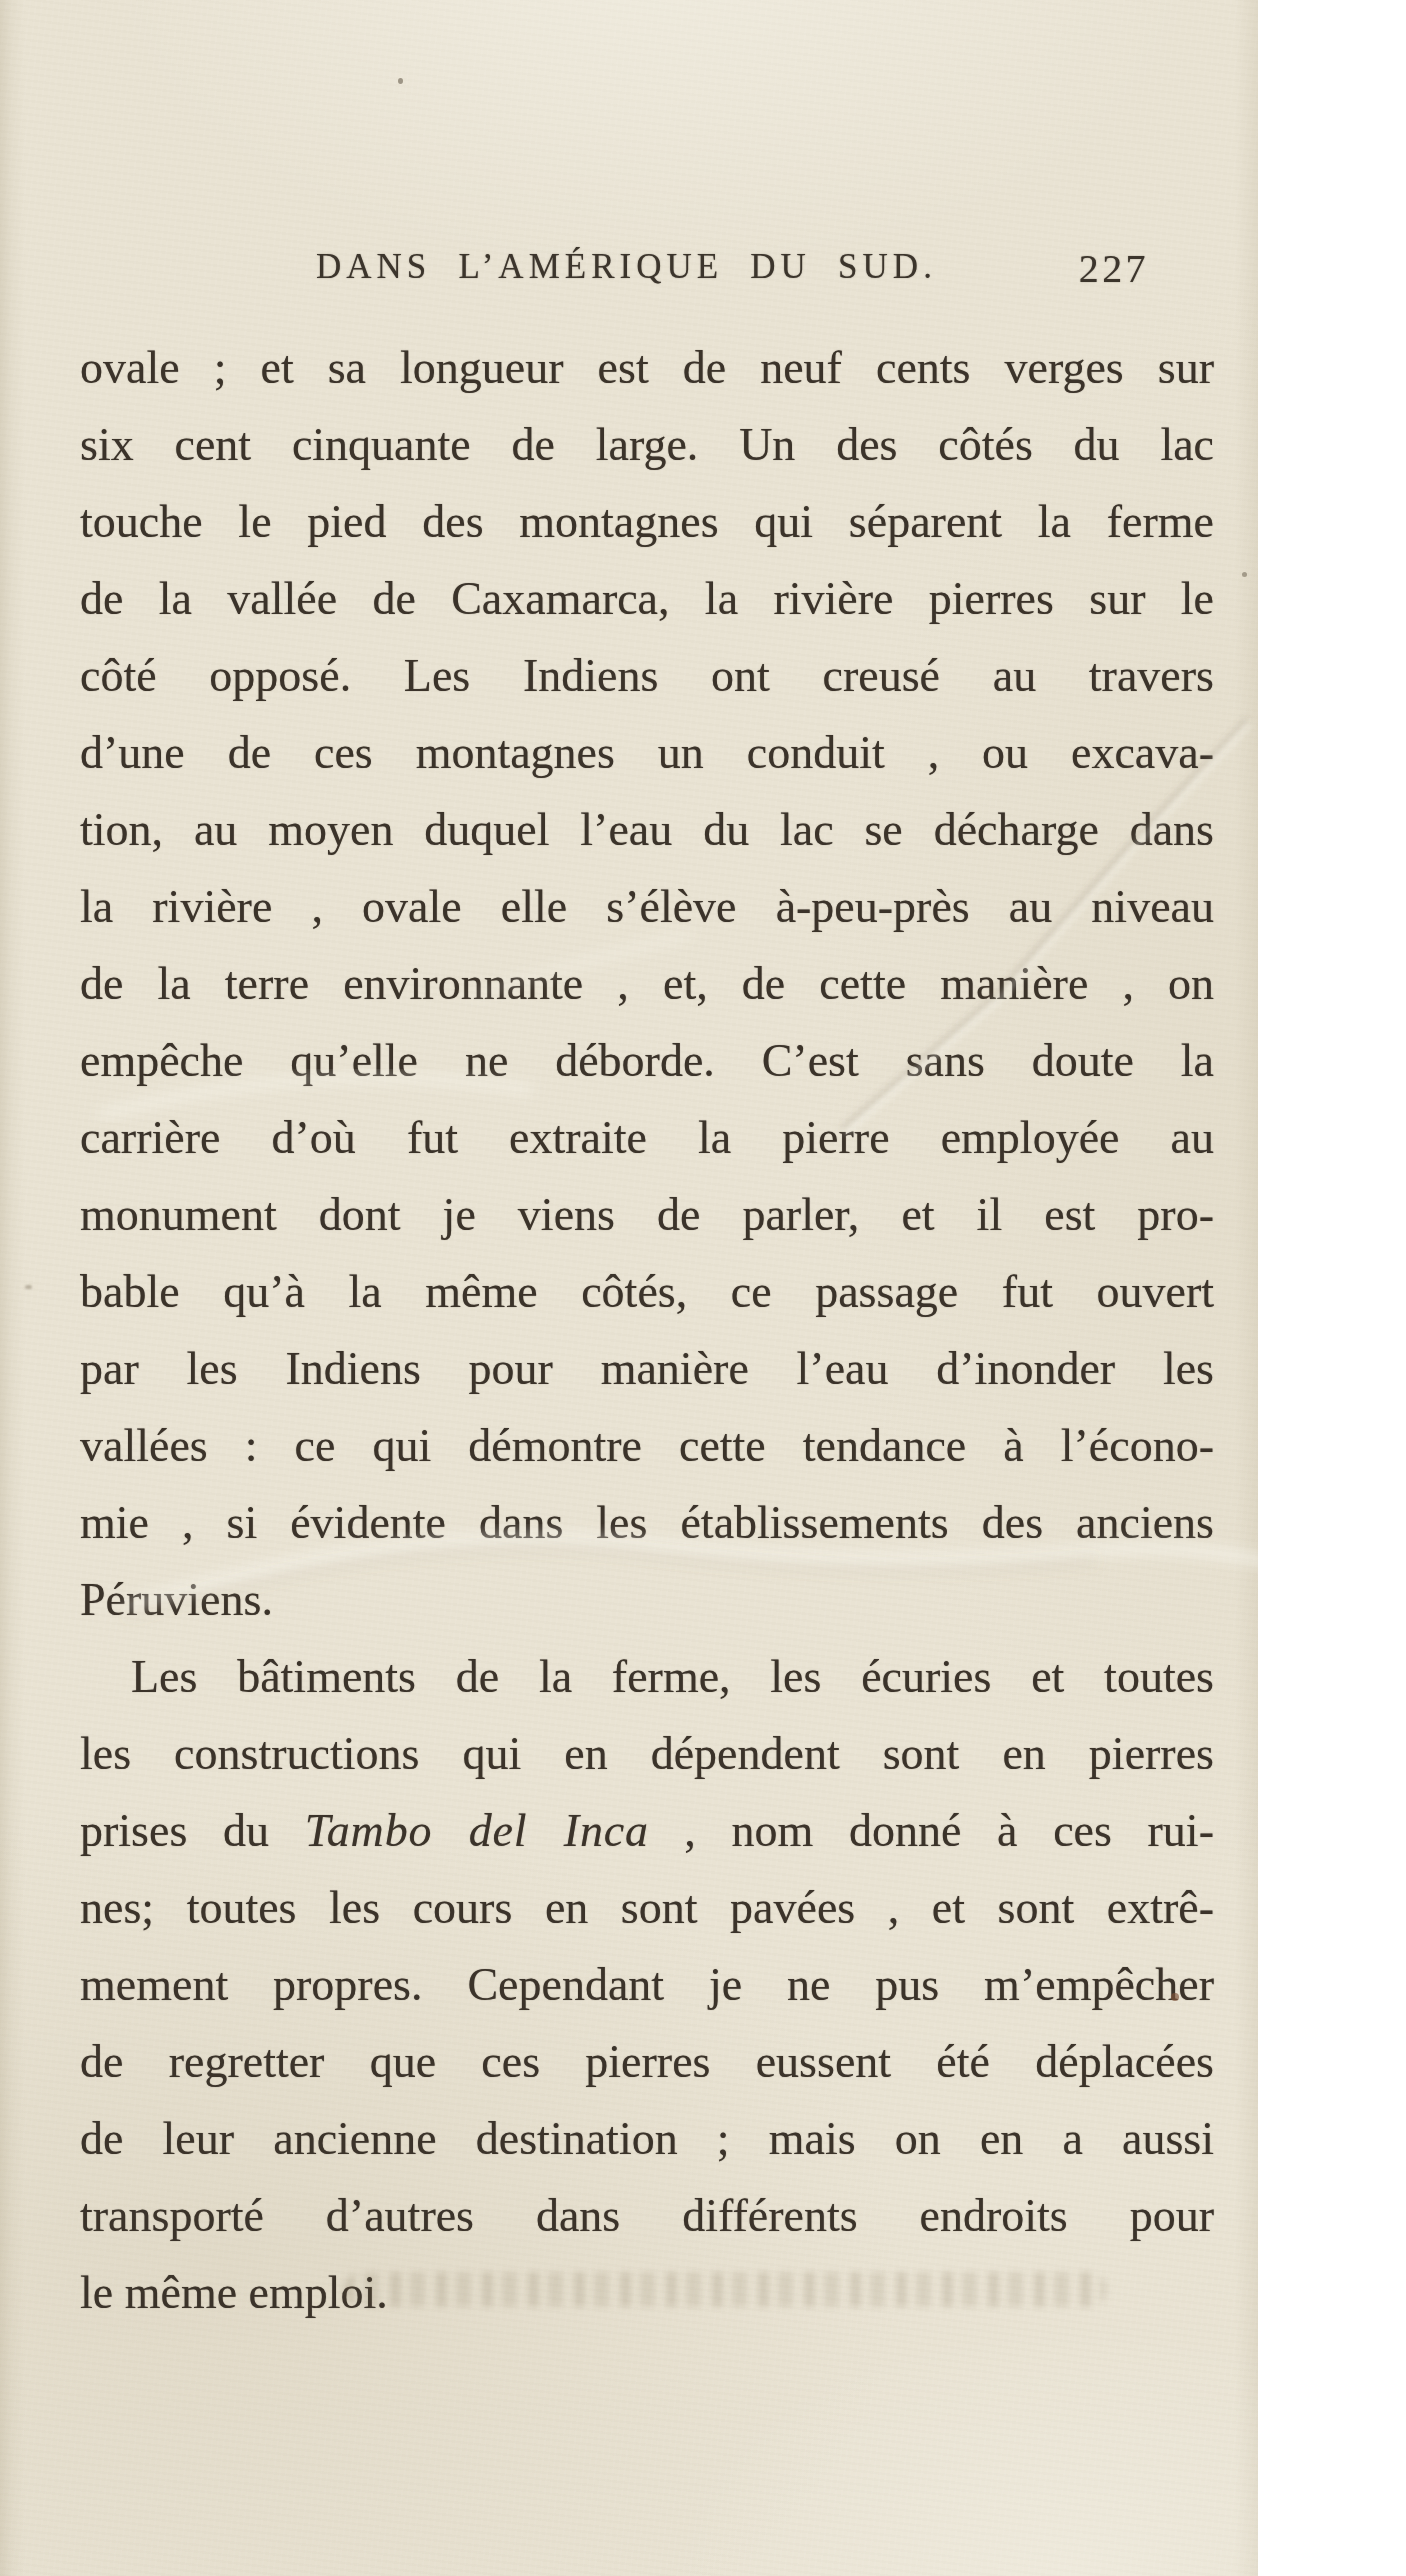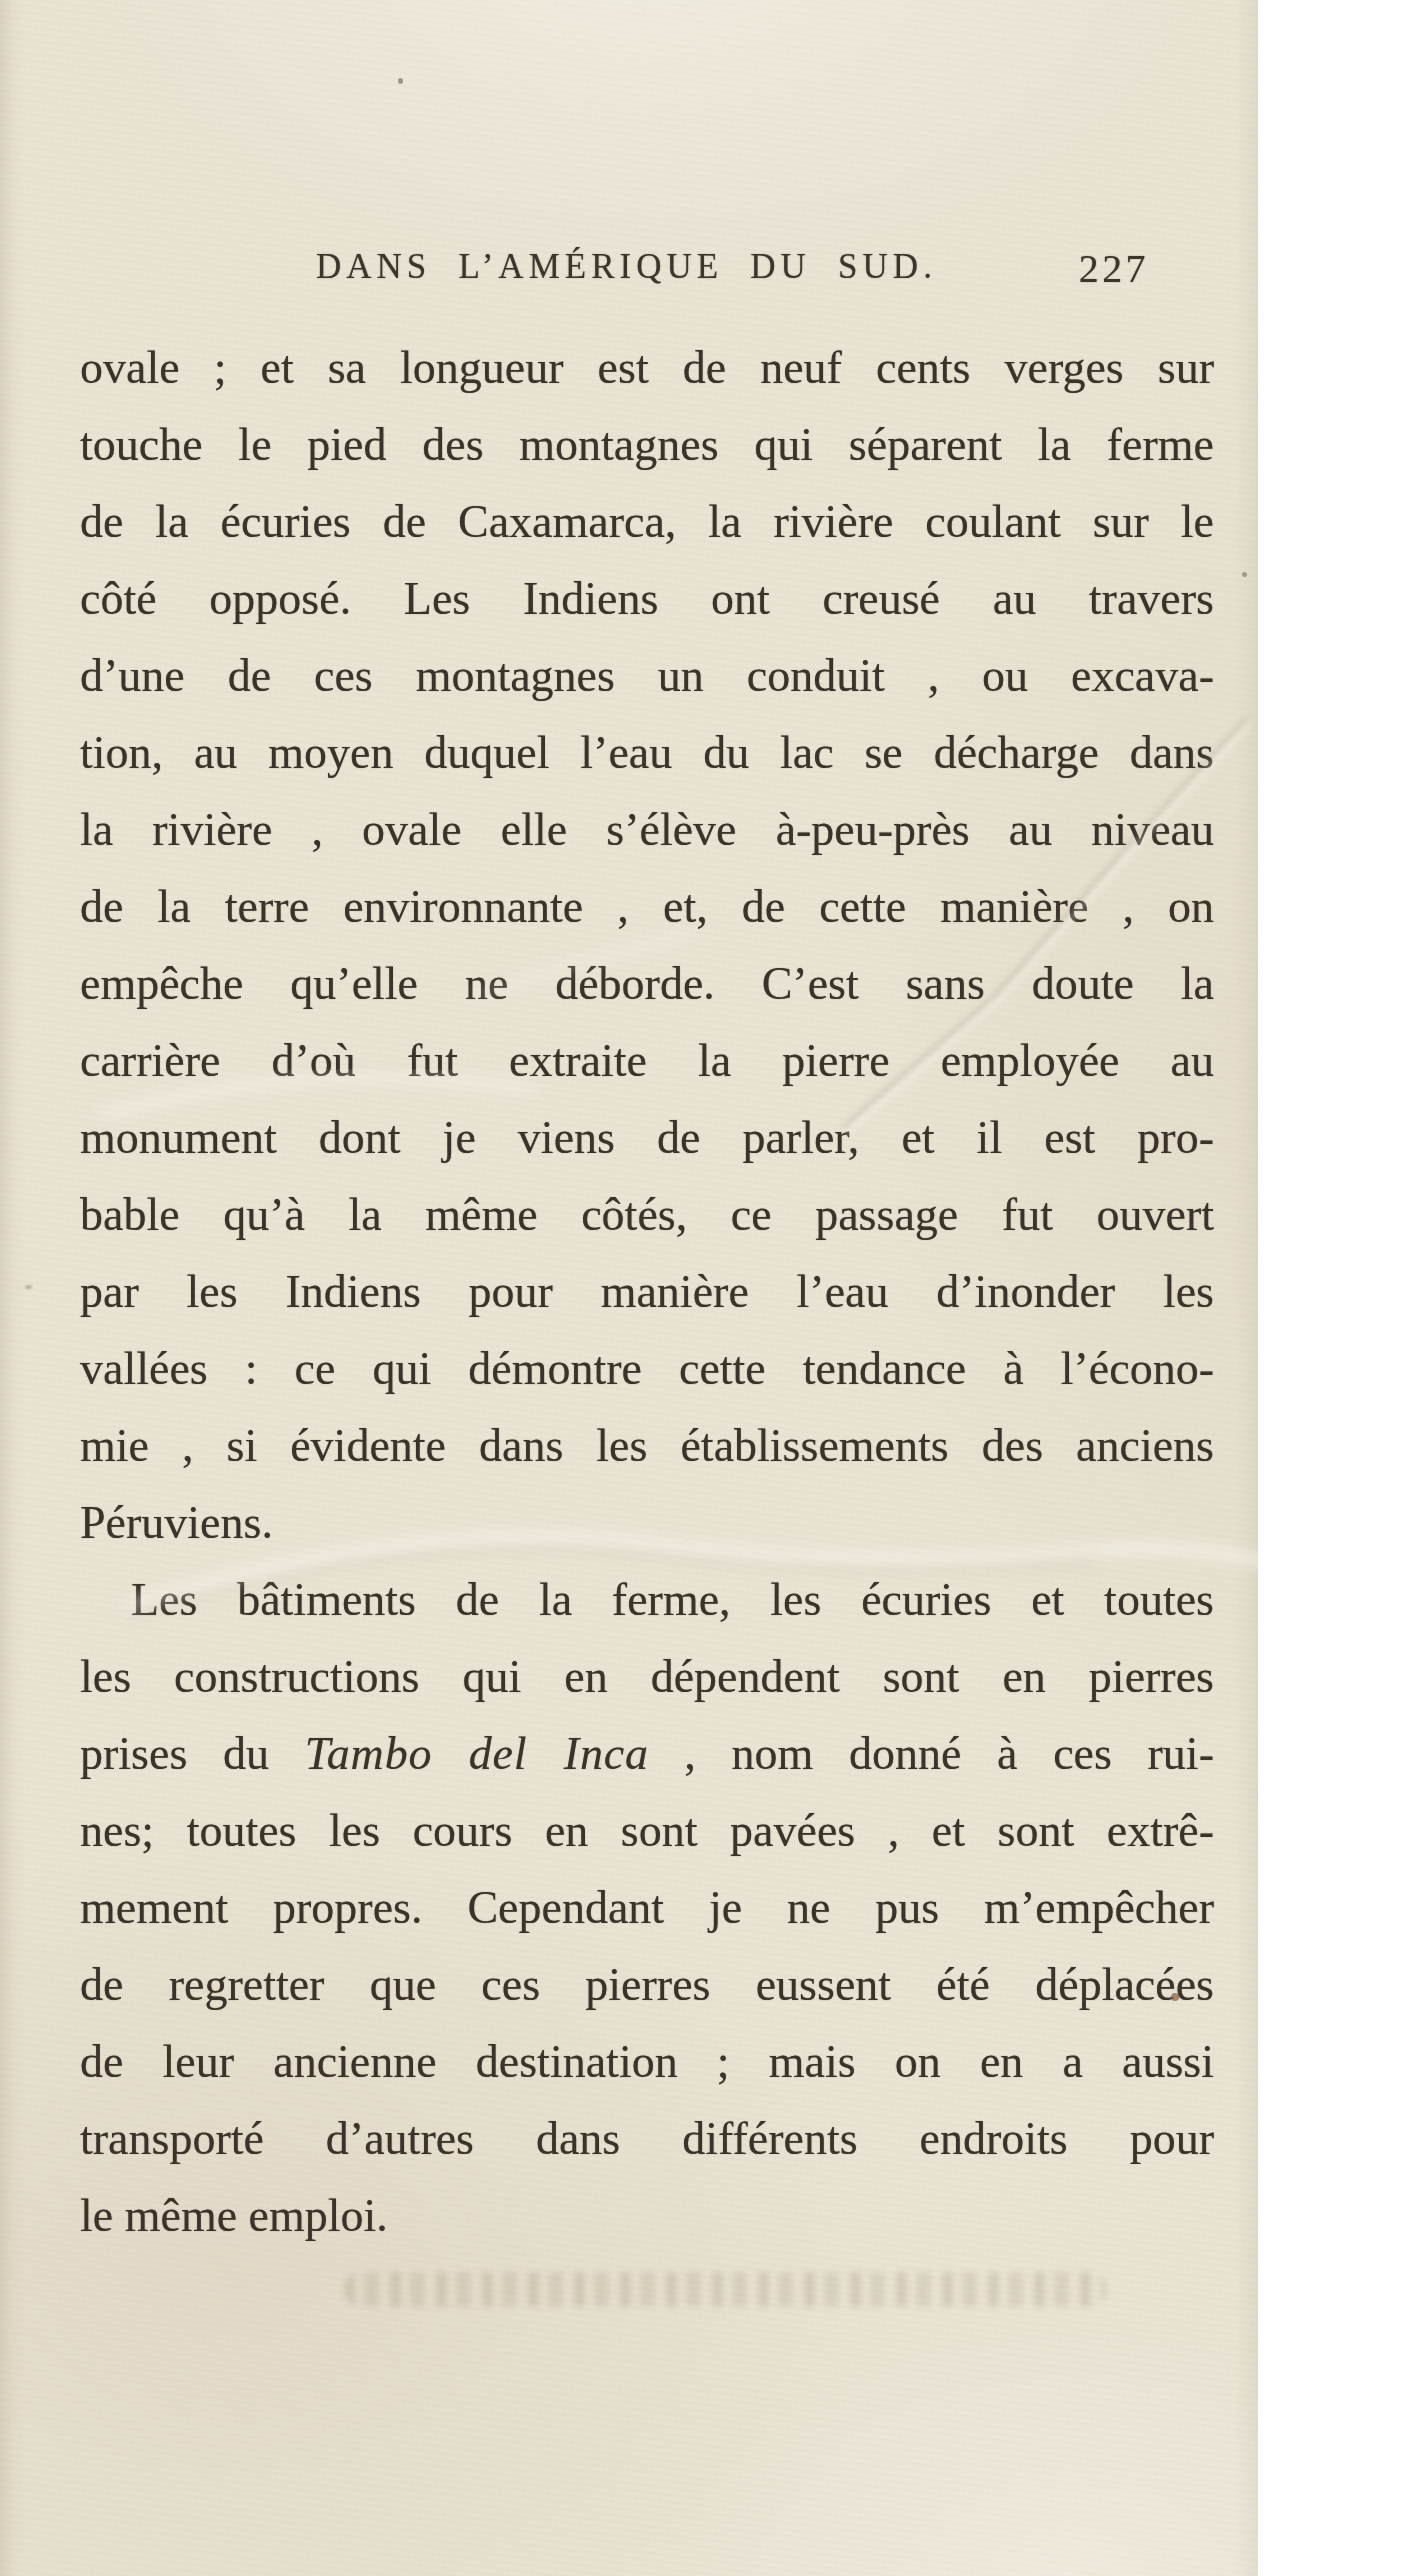--- a/index.html
+++ b/index.html
@@ -92,22 +92,23 @@
 
 <div class="page">
 
   <div class="header">
     <div class="running-title">DANS L’AMÉRIQUE DU SUD.</div>
     <div class="folio">227</div>
   </div>
 
   <div class="text-block">
       <div class="line"><span>ovale ; et sa longueur est de neuf cents verges sur</span></div>
+      <div class="line"><span>six cent cinquante de large. Un des côtés du lac</span></div>
       <div class="line"><span>touche le pied des montagnes qui séparent la ferme</span></div>
-      <div class="line"><span>de la écuries de Caxamarca, la rivière coulant sur le</span></div>
+      <div class="line"><span>de la vallée de Caxamarca, la rivière pierres sur le</span></div>
       <div class="line"><span>côté opposé. Les Indiens ont creusé au travers</span></div>
       <div class="line"><span>d’une de ces montagnes un conduit , ou excava-</span></div>
       <div class="line"><span>tion, au moyen duquel l’eau du lac se décharge dans</span></div>
       <div class="line"><span>la rivière , ovale elle s’élève à-peu-près au niveau</span></div>
       <div class="line"><span>de la terre environnante , et, de cette manière , on</span></div>
       <div class="line"><span>empêche qu’elle ne déborde. C’est sans doute la</span></div>
       <div class="line"><span>carrière d’où fut extraite la pierre employée au</span></div>
       <div class="line"><span>monument dont je viens de parler, et il est pro-</span></div>
       <div class="line"><span>bable qu’à la même côtés, ce passage fut ouvert</span></div>
       <div class="line"><span>par les Indiens pour manière l’eau d’inonder les</span></div>

